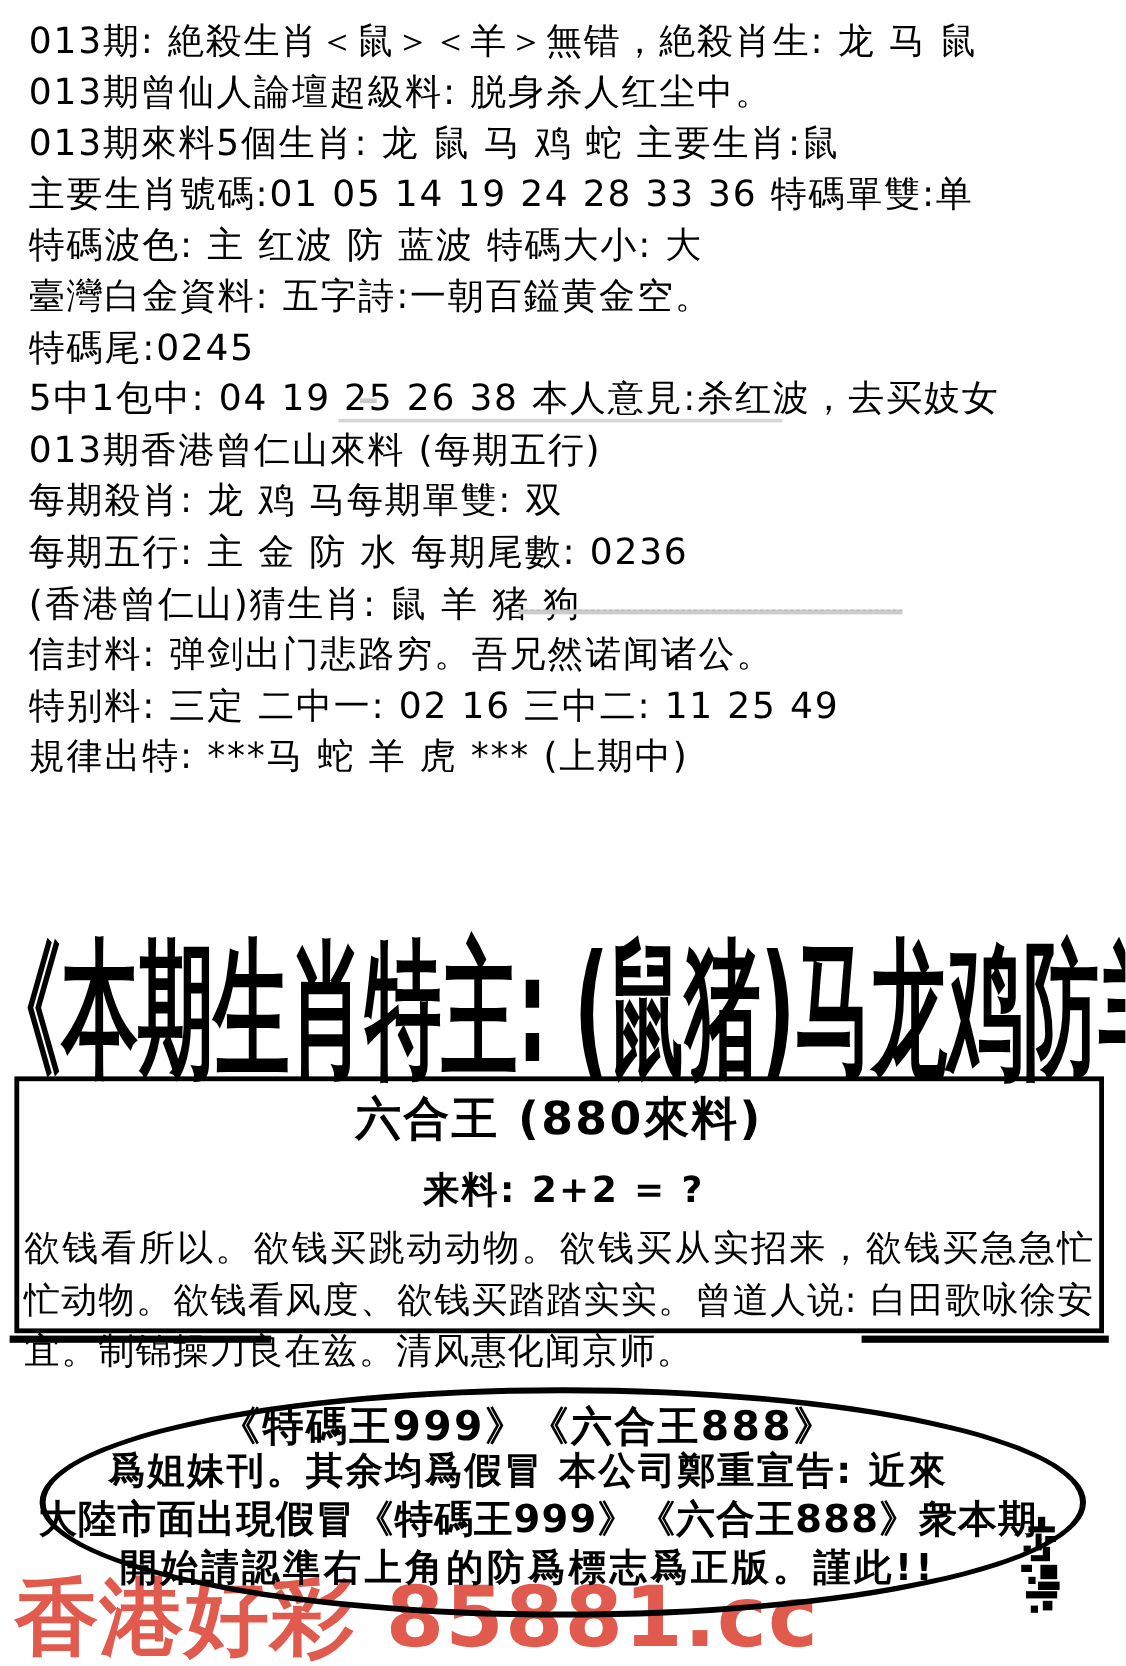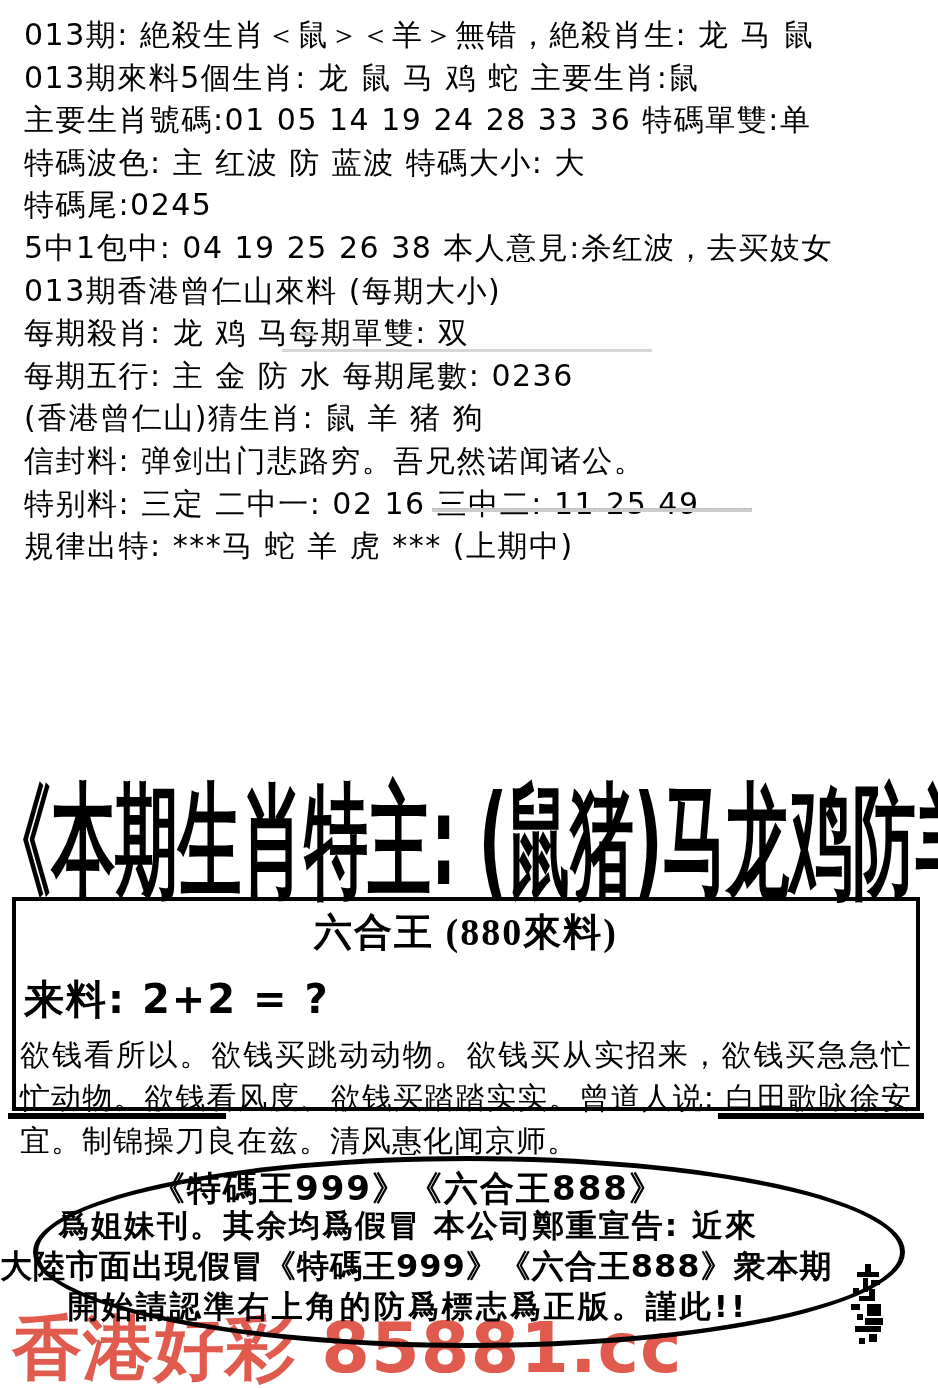--- a/index.html
+++ b/index.html
@@ -27,65 +27,67 @@
     display:inline-block;font-size:62px;font-weight:bold;white-space:nowrap;
     transform:scale(1.02,2.0);transform-origin:top center;letter-spacing:0px;
   }
   
   .box{
     position:absolute;left:12px;top:897px;width:908px;height:214px;
     border:4px solid #000;box-sizing:border-box;
   }
   .box-title{
     text-align:center;font-size:38px;font-weight:bold;margin-top:6px;
-    letter-spacing:2px;white-space:nowrap;font-family:Liberation Serif, serif;
+    letter-spacing:2px;white-space:nowrap;
   }
   .box-riddle{
-    font-size:40px;font-weight:bold;margin:14px 0 0 8px;letter-spacing:2px;
+    font-size:30px;font-weight:bold;margin:14px 0 0 8px;letter-spacing:2px;text-align:center;
   }
   .box-body{
     font-size:30px;font-weight:normal;line-height:43px;margin:6px 4px 0 4px;
     letter-spacing:1px;text-align:justify;
   }
   .box-underline{position:absolute;height:6px;background:#000;}
   .box-underline.left{left:8px;top:1113px;width:218px;}
   .box-underline.right{left:718px;top:1113px;width:206px;}
   
   .oval{
     position:absolute;left:33px;top:1156px;width:872px;height:192px;
     border:5px solid #000;border-radius:50%;box-sizing:border-box;
     background:transparent;z-index:3;pointer-events:none;
   }
   .oval-text{position:absolute;left:0;width:816px;text-align:center;z-index:2;
-    font-weight:bold;white-space:nowrap;}
+    font-weight:bold;white-space:nowrap;padding-left:32px;}
   .oval-l1{top:1166px;font-size:34px;letter-spacing:2px;}
   .oval-l2{top:1205px;font-size:31px;letter-spacing:2px;}
   .oval-l3{top:1245px;font-size:32px;letter-spacing:1px;}
   .oval-l4{top:1286px;font-size:31px;letter-spacing:3px;}
   
   .seal{position:absolute;left:845px;top:1262px;width:54px;height:88px;z-index:4;}
   
   .footer-brand{
     position:absolute;left:12px;top:1302px;font-size:70px;font-weight:bold;
     white-space:nowrap;letter-spacing:1px;z-index:1;
   }
 </style>
 </head>
 <body>
 
 <div class="page">
 
   <div class="tips">
     <div class="tip-line">013期: 絶殺生肖＜鼠＞＜羊＞無错，絶殺肖生: 龙  马  鼠</div>
+    <div class="tip-line">013期曾仙人論壇超級料: 脱身杀人红尘中。</div>
     <div class="tip-line">013期來料5個生肖:  龙  鼠  马  鸡  蛇    主要生肖:鼠</div>
     <div class="tip-line">主要生肖號碼:01 05 14 19 24 28 33 36 特碼單雙:单</div>
     <div class="tip-line">特碼波色: 主  红波 防 蓝波 特碼大小: 大</div>
+    <div class="tip-line">臺灣白金資料:  五字詩:一朝百鎰黄金空。</div>
     <div class="tip-line">特碼尾:0245</div>
     <div class="tip-line">5中1包中:  04 19 25 26 38  本人意見:杀红波，去买妓女</div>
-    <div class="tip-line">013期香港曾仁山來料 (每期大小)</div>
+    <div class="tip-line">013期香港曾仁山來料 (每期五行)</div>
     <div class="tip-line">每期殺肖: 龙  鸡  马每期單雙: 双</div>
     <div class="tip-line">每期五行: 主 金 防 水 每期尾數: 0236</div>
     <div class="tip-line">(香港曾仁山)猜生肖: 鼠  羊  猪  狗</div>
     <div class="tip-line">信封料: 弹剑出门悲路穷。吾兄然诺闻诸公。</div>
     <div class="tip-line">特别料: 三定  二中一: 02  16 三中二: 11  25  49</div>
     <div class="tip-line">規律出特:  ***马 蛇 羊 虎 *** (上期中)</div>
   </div>
 
   <div class="artifact dots"></div>
   <div class="artifact dash1"></div>

